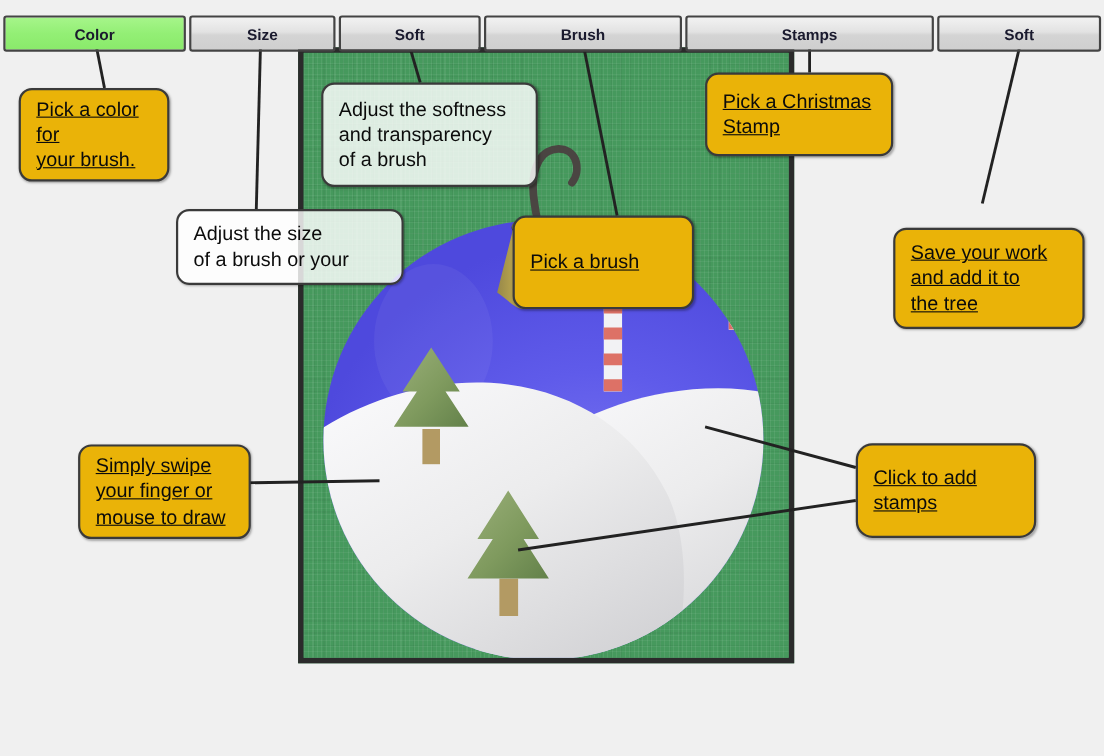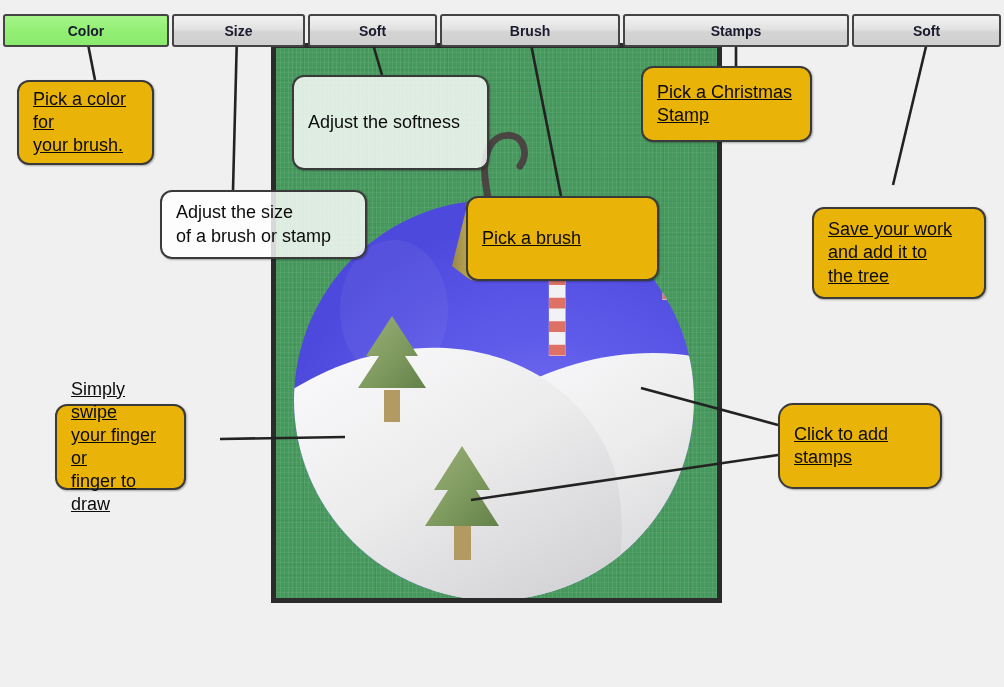--- a/index.html
+++ b/index.html
@@ -229,51 +229,53 @@
 <div id="callout-layer">
     <div class="callout opaque" style="left: 17px; top: 80px; width: 137px; height: 85px;">
       <div>
         <div>Pick a color for</div>
         <div>your brush.</div>
       </div>
     </div>
     <div class="callout translucent" style="left: 292px; top: 75px; width: 197px; height: 95px;">
       <div>
         <div>Adjust the softness</div>
+        <div>and transparency</div>
+        <div>of a brush</div>
       </div>
     </div>
     <div class="callout opaque" style="left: 641px; top: 66px; width: 171px; height: 76px;">
       <div>
         <div>Pick a Christmas</div>
         <div>Stamp</div>
       </div>
     </div>
     <div class="callout translucent" style="left: 160px; top: 190px; width: 207px; height: 69px;">
       <div>
         <div>Adjust the size</div>
-        <div>of a brush or stamp</div>
-      </div>
-    </div>
-    <div class="callout opaque" style="left: 466px; top: 196px; width: 193px; height: 85px;">
+        <div>of a brush or your</div>
+      </div>
+    </div>
+    <div class="callout opaque" style="left: 466px; top: 196px; width: 165px; height: 85px;">
       <div>
         <div>Pick a brush</div>
       </div>
     </div>
     <div class="callout opaque" style="left: 812px; top: 185px; width: 174px; height: 92px; margin-top: 22px;">
       <div>
         <div>Save your work</div>
         <div>and add it to</div>
         <div>the tree</div>
       </div>
     </div>
-    <div class="callout opaque" style="left: 55px; top: 404px; width: 131px; height: 86px;">
+    <div class="callout opaque" style="left: 71px; top: 404px; width: 157px; height: 86px;">
       <div>
         <div>Simply swipe</div>
         <div>your finger or</div>
-        <div>finger to draw</div>
+        <div>mouse to draw</div>
       </div>
     </div>
     <div class="callout opaque" style="left: 778px; top: 403px; width: 164px; height: 86px; border-radius: 15px;">
       <div>
         <div>Click to add</div>
         <div>stamps</div>
       </div>
     </div>
   </div>
 

